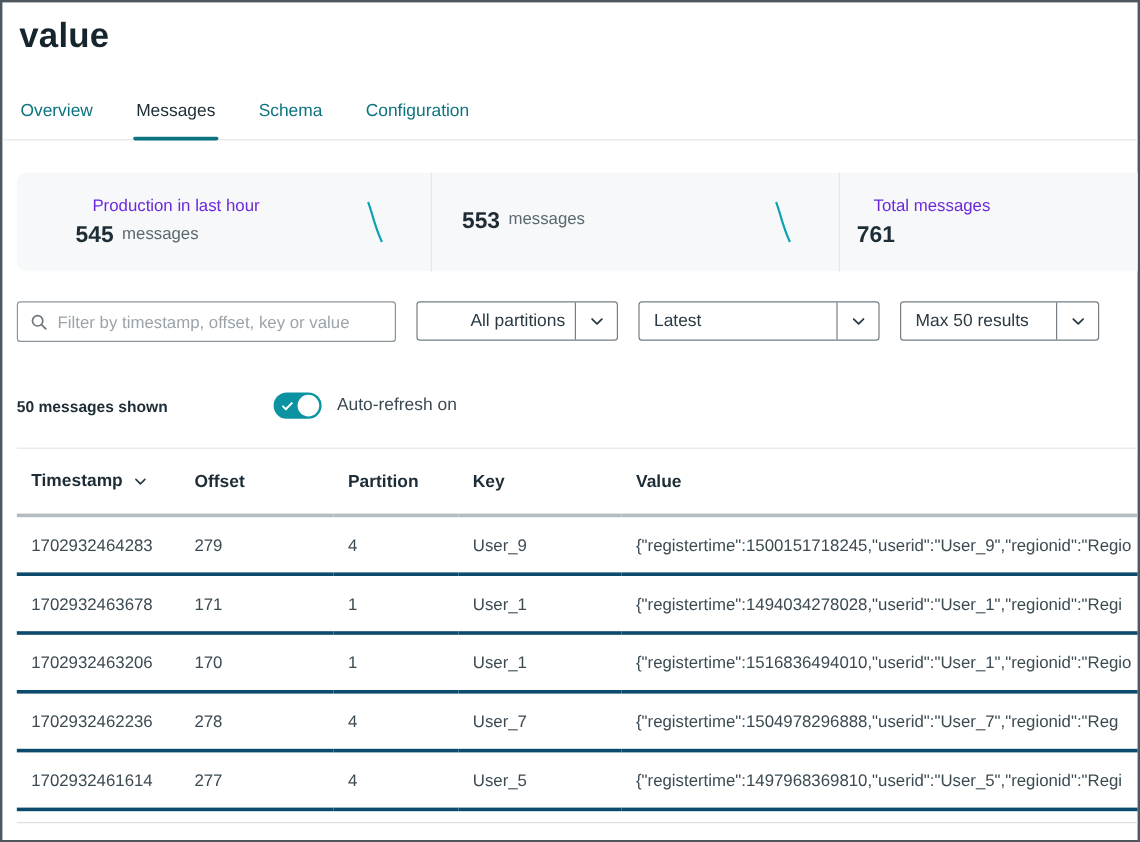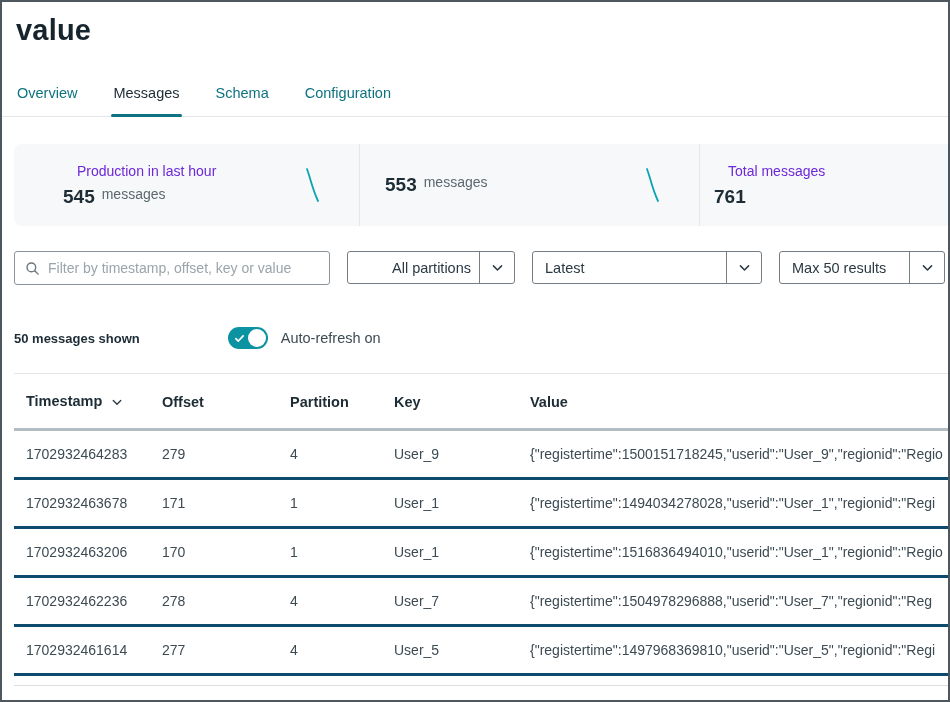--- a/index.html
+++ b/index.html
@@ -69,21 +69,21 @@
   .dropdown {
     height: 33px; border: 1px solid #747e84; border-radius: 3px; background: #fff;
     display: flex; align-items: center; cursor: pointer;
   }
   .dropdown-label { flex: 1; padding: 0 12px; font-size: 14.5px; color: #2a3942; white-space: nowrap; overflow: hidden; }
   .dropdown-chev {
     width: 35px; align-self: stretch; display: flex; align-items: center;
     justify-content: center; border-left: 1px solid #747e84; color: #2a3942;
   }
   .dd-partitions { width: 168px; padding-left: 32px; }
-  .dd-latest { width: 230px; }
+  .dd-latest { width: 201px; }
   .dd-max { width: 166px; }
 
   
   .status-row { display: flex; align-items: center; margin: 42px 0 0 12px; }
   .messages-shown { font-size: 13px; font-weight: 700; color: #1d2c35; margin-right: 88px; }
   .toggle {
     width: 40px; height: 22px; border-radius: 11px;
     background: var(--toggle-teal, #0c93a1);
     position: relative; display: flex; align-items: center; cursor: pointer;
     flex: 0 0 auto;

